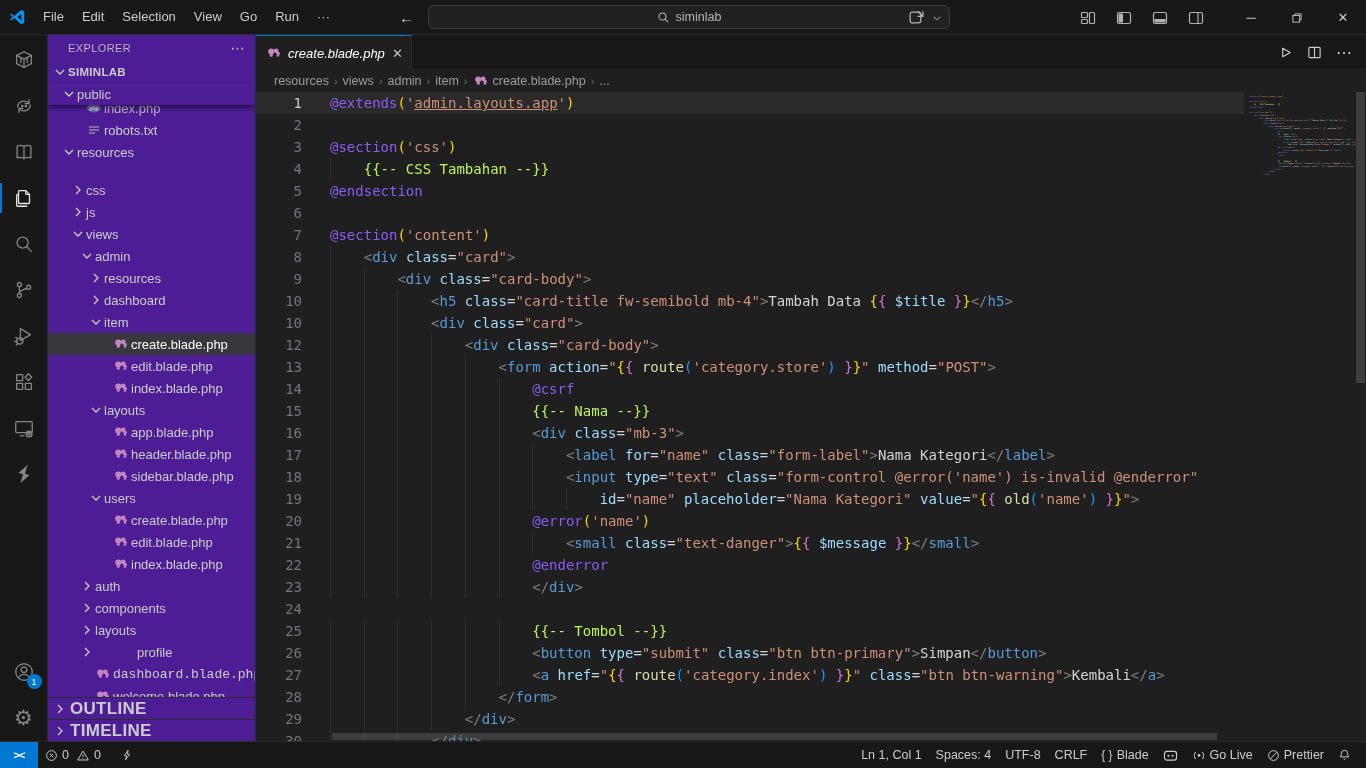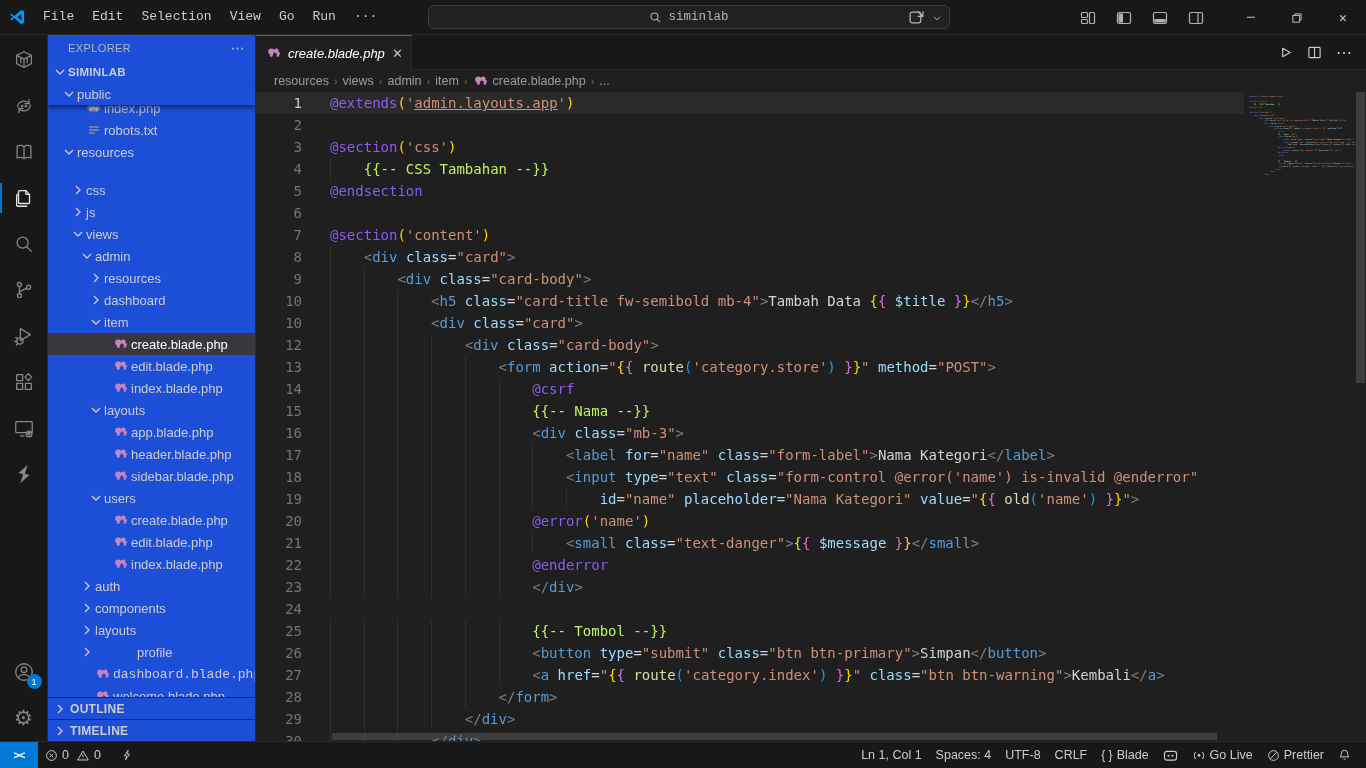--- a/index.html
+++ b/index.html
@@ -3,21 +3,21 @@
 <meta charset="utf-8">
 <style>
   *{margin:0;padding:0;box-sizing:border-box;}
   html,body{width:1366px;height:768px;overflow:hidden;background:#181818;
     font-family:"Liberation Sans",sans-serif;-webkit-font-smoothing:antialiased;}
   svg{display:block}
   .app{width:1366px;height:768px;display:flex;flex-direction:column;}
 
   
   .titlebar{height:35px;background:#181818;display:flex;align-items:center;
-    border-bottom:1px solid #2b2b2b;color:#cccccc;font-size:13px;position:relative;font-family:Liberation Mono, monospace;}
+    border-bottom:1px solid #2b2b2b;color:#cccccc;font-size:13px;position:relative;}
   .tb-logo{width:34px;display:flex;justify-content:center;}
   .menu-item{padding:0 9px;height:24px;line-height:24px;border-radius:5px;cursor:default;}
   .nav-arrows{display:flex;gap:14px;margin-left:60px;color:#cccccc;font-size:15px;}
   .nav-arrows .dim{color:#6e6e6e;}
   .searchbox{position:absolute;left:428px;top:5px;width:522px;height:24px;background:#212121;
     border:1px solid #3c3c3c;border-radius:6px;display:flex;align-items:center;justify-content:center;
     gap:6px;color:#b4b4b4;font-size:12.5px;}
   .tb-right{position:absolute;right:0;top:0;height:35px;display:flex;align-items:center;}
   .tb-icon{width:28px;height:26px;display:flex;align-items:center;justify-content:center;color:#cccccc;opacity:.85;}
   .layout-icons{display:flex;gap:8px;margin:0 18px 0 130px;}
@@ -32,36 +32,36 @@
   .ab-item{width:48px;height:46px;display:flex;align-items:center;justify-content:center;
     color:#868686;position:relative;cursor:pointer;}
   .ab-item.active{color:#e7e7e7;}
   .ab-item.active::before{content:"";position:absolute;left:0;top:8px;bottom:8px;width:2px;background:#0078d4;}
   .ab-spacer{flex:1}
   .badge{position:absolute;right:6px;bottom:6px;background:#0078d4;color:#fff;font-size:9px;
     min-width:15px;height:15px;border-radius:8px;display:flex;align-items:center;justify-content:center;}
   .gear-glyph{font-size:21px;}
 
   
-  .sidebar{width:208px;background:#1d4ed8;border-right:1px solid #2b2b2b;display:flex;
+  .sidebar{width:208px;background:#4c1d95;border-right:1px solid #2b2b2b;display:flex;
     flex-direction:column;color:#cccccc;min-height:0;}
   .sb-header{height:26px;display:flex;align-items:center;padding:0 10px 0 20px;
     font-size:11px;letter-spacing:.4px;color:#b8b8b8;}
   .sb-header .more{margin-left:auto;font-size:14px;color:#cccccc;cursor:pointer;}
   .tree{flex:1;overflow:hidden;font-size:13px;}
   .tree-row{height:22px;display:flex;align-items:center;white-space:nowrap;cursor:pointer;color:#cccccc;}
   .tree-row.selected{background:#37373d;color:#ffffff;}
   .tree-row.bold{font-weight:bold;font-size:11.5px;letter-spacing:.3px;}
   .tree-row .chev{width:16px;height:16px;flex:0 0 16px;display:flex;align-items:center;justify-content:center;color:#cccccc;}
   .tree-row .ficon{width:18px;height:16px;flex:0 0 18px;display:flex;align-items:center;justify-content:flex-start;}
   .clip-wrap{height:14px;overflow:hidden;}
   .clip-wrap .tree-row{margin-top:-8px;opacity:.85;}
   .sticky-shadow{box-shadow:0 3px 4px rgba(0,0,0,.45);position:relative;z-index:2;}
   .sb-panel{height:22px;display:flex;align-items:center;border-top:1px solid #2b2b2b;
-    font-size:12px;font-weight:bold;letter-spacing:.3px;padding-left:4px;color:#cccccc;cursor:pointer;}
+    font-size:17px;font-weight:bold;letter-spacing:.3px;padding-left:4px;color:#cccccc;cursor:pointer;}
   .sb-panel .chev{width:16px;display:flex;justify-content:center;margin-right:2px;}
 
   
   .editor{flex:1;display:flex;flex-direction:column;background:#1f1f1f;min-width:0;}
   .tabbar{height:35px;background:#181818;display:flex;align-items:stretch;}
   .tab{width:156px;background:#1f1f1f;border-top:1.5px solid #0078d4;border-right:1px solid #2b2b2b;
     display:flex;align-items:center;gap:6px;padding:0 8px 0 10px;color:#ffffff;font-size:13px;}
   .tab .lbl{font-style:italic;}
   .tab .close{margin-left:auto;color:#c5c5c5;font-size:13px;cursor:pointer;}
   .tab-fill{flex:1;}

